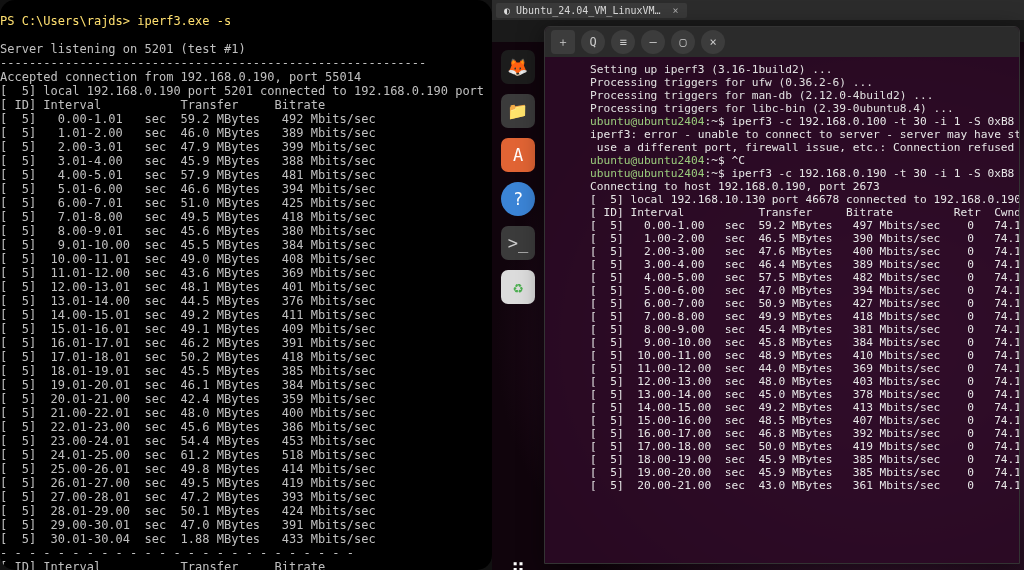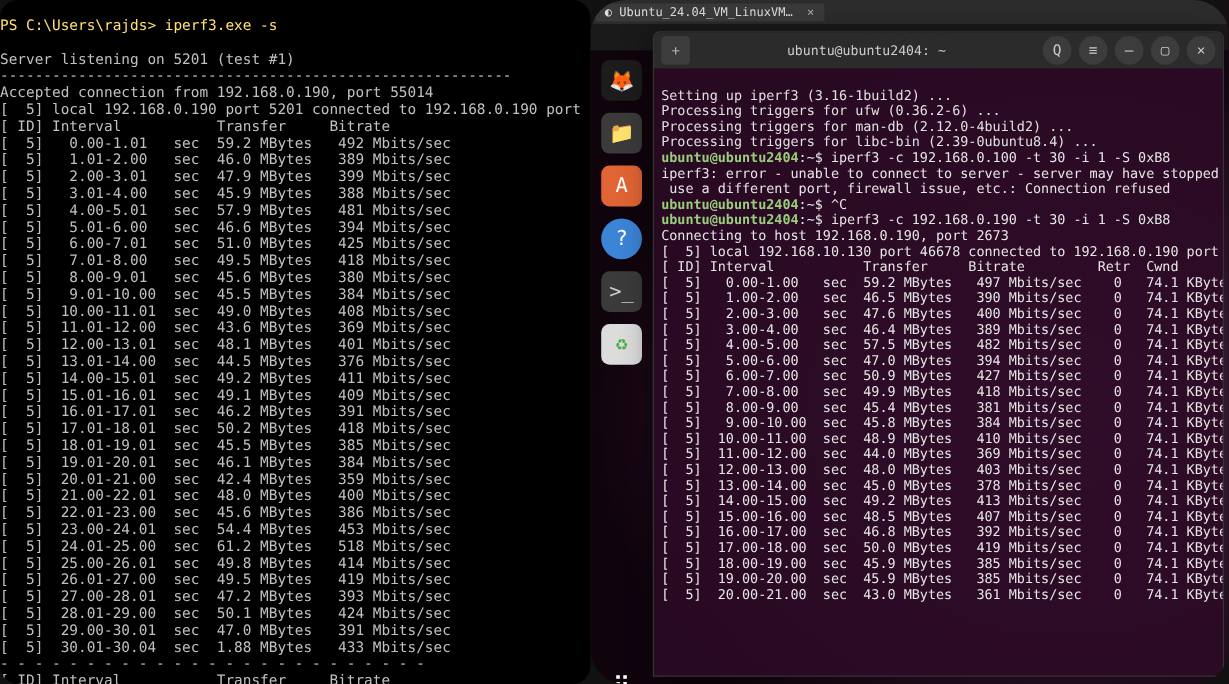--- a/index.html
+++ b/index.html
@@ -26,21 +26,20 @@
   .left-pane .ps-out    { color:#c0c0c0; }
 
   
   .right-pane {
     flex:1; height:100%;
     background:#2c0a1d;
     background-image:
       radial-gradient(ellipse at 75% 60%, #5a2c56 0%, #3a1634 35%, #10040c 70%);
     position:relative;
     overflow:hidden;
-    border-radius:29px;
   }
   
   .vm-tab-bar {
     height:20px;
     background:#2c2c2c;
     display:flex;
     align-items:center;
     font-size:10px;
     padding:0 4px;
   }
@@ -106,28 +105,29 @@
     background:#3c3c3c;
     border-radius:4px;
     display:flex; align-items:center; justify-content:center;
     color:#ccc;
     font-size:12px;
   }
   .hdr-btn.round { border-radius:50%; }
   .term-title { flex:1; text-align:center; }
   .term-body {
     flex:1;
-    padding:16px 6px;
+    padding:6px 6px;
     font-size:11.2px;
     line-height:13px;
     color:#e0e0e0;
     white-space:pre;
     overflow:hidden;
-  }
-  .term-body .grn { color:#9acc7c; font-weight:bold; }
+    margin-left:39px;
+  }
+  .term-body .grn { color:#9acc7c; font-weight:normal; }
   .term-body .wht { color:#e6e6e6;text-align:right; }
 </style>
 </head>
 <body>
 
 <div class="left-pane">
 <span class="ps-prompt">PS C:\Users\rajds&gt; iperf3.exe -s</span>
 <span class="ps-out">
 <span>Server listening on 5201 (test #1)</span>
 -----------------------------------------------------------
@@ -190,21 +190,20 @@
     <div class="dock-icon dock-store">A</div>
     <div class="dock-icon dock-help">?</div>
     <div class="dock-icon dock-term">&gt;_</div>
     <div class="dock-icon dock-trash">♻</div>
     <div class="dock-apps">⠿</div>
   </div>
 
   <div class="term-window">
     <div class="term-header">
       <div class="hdr-btn">＋</div>
-      <div class="term-title">ubuntu@ubuntu2404: ~</div>
       <div class="hdr-btn round">Q</div>
       <div class="hdr-btn round">≡</div>
       <div class="hdr-btn round">–</div>
       <div class="hdr-btn round">▢</div>
       <div class="hdr-btn round">×</div>
     </div>
     <div class="term-body"><span id="r-pre">Setting up iperf3 (3.16-1build2) ...
 Processing triggers for ufw (0.36.2-6) ...
 Processing triggers for man-db (2.12.0-4build2) ...
 Processing triggers for libc-bin (2.39-0ubuntu8.4) ...</span>

